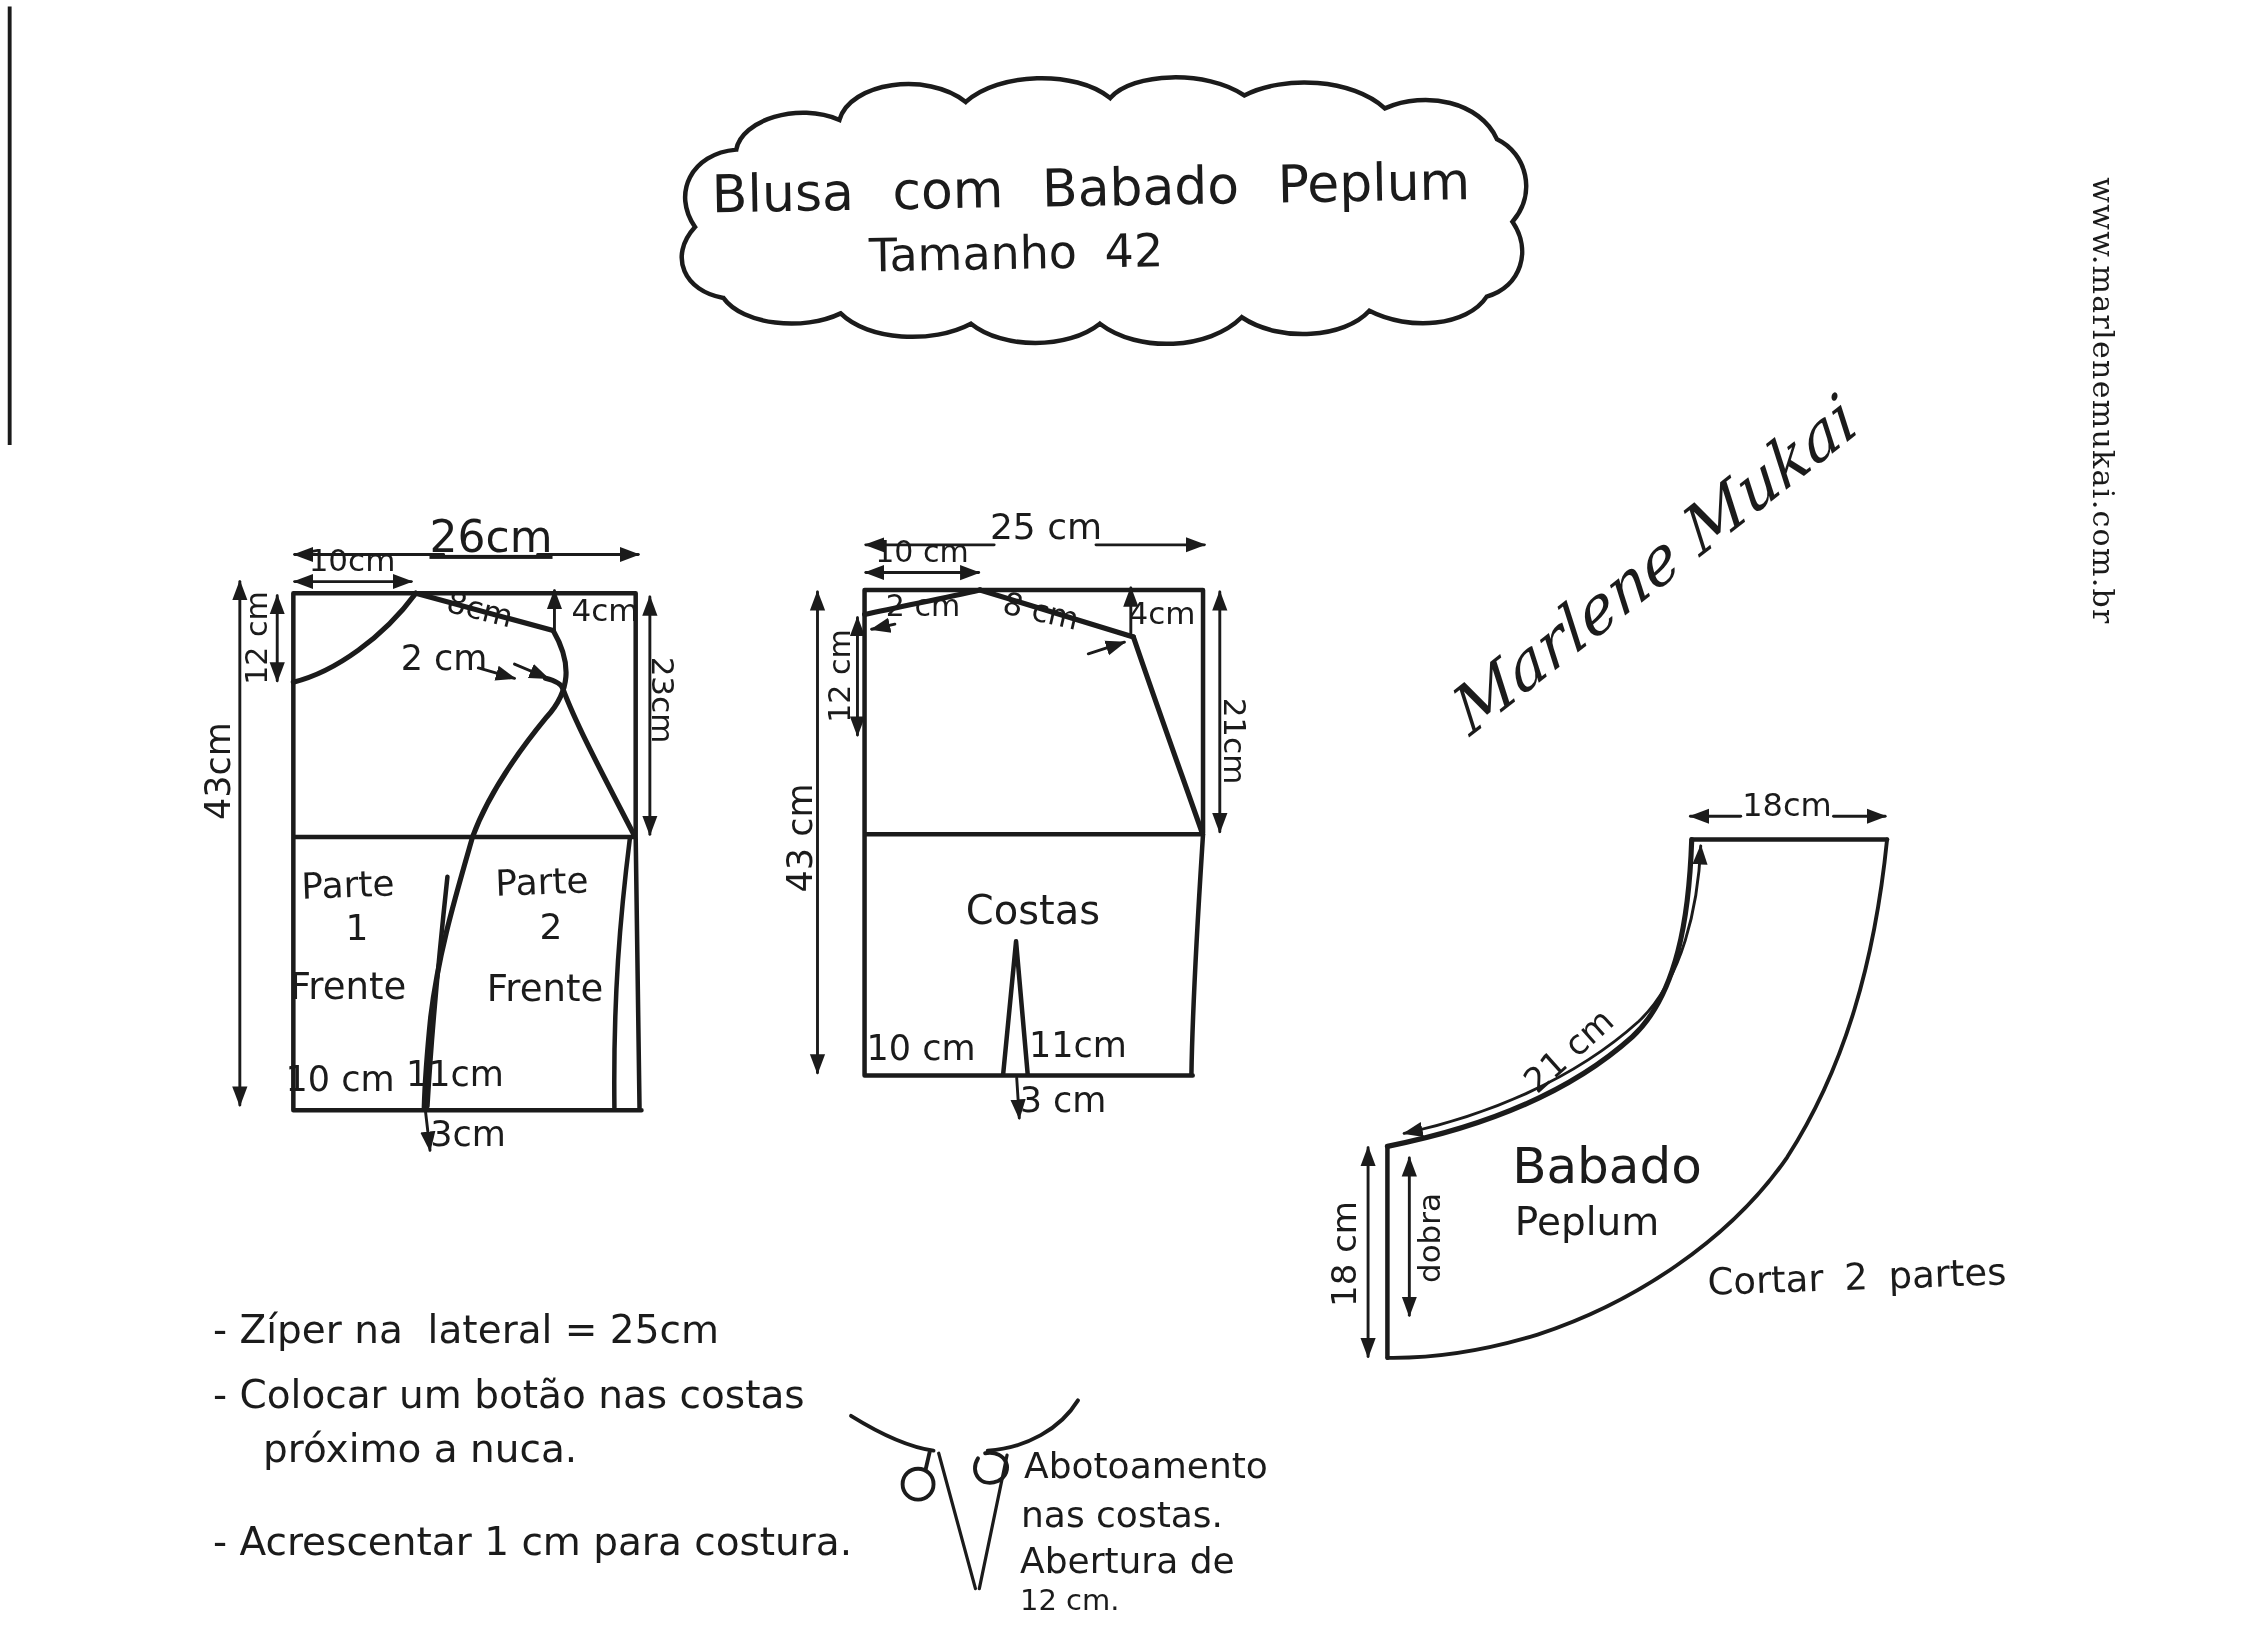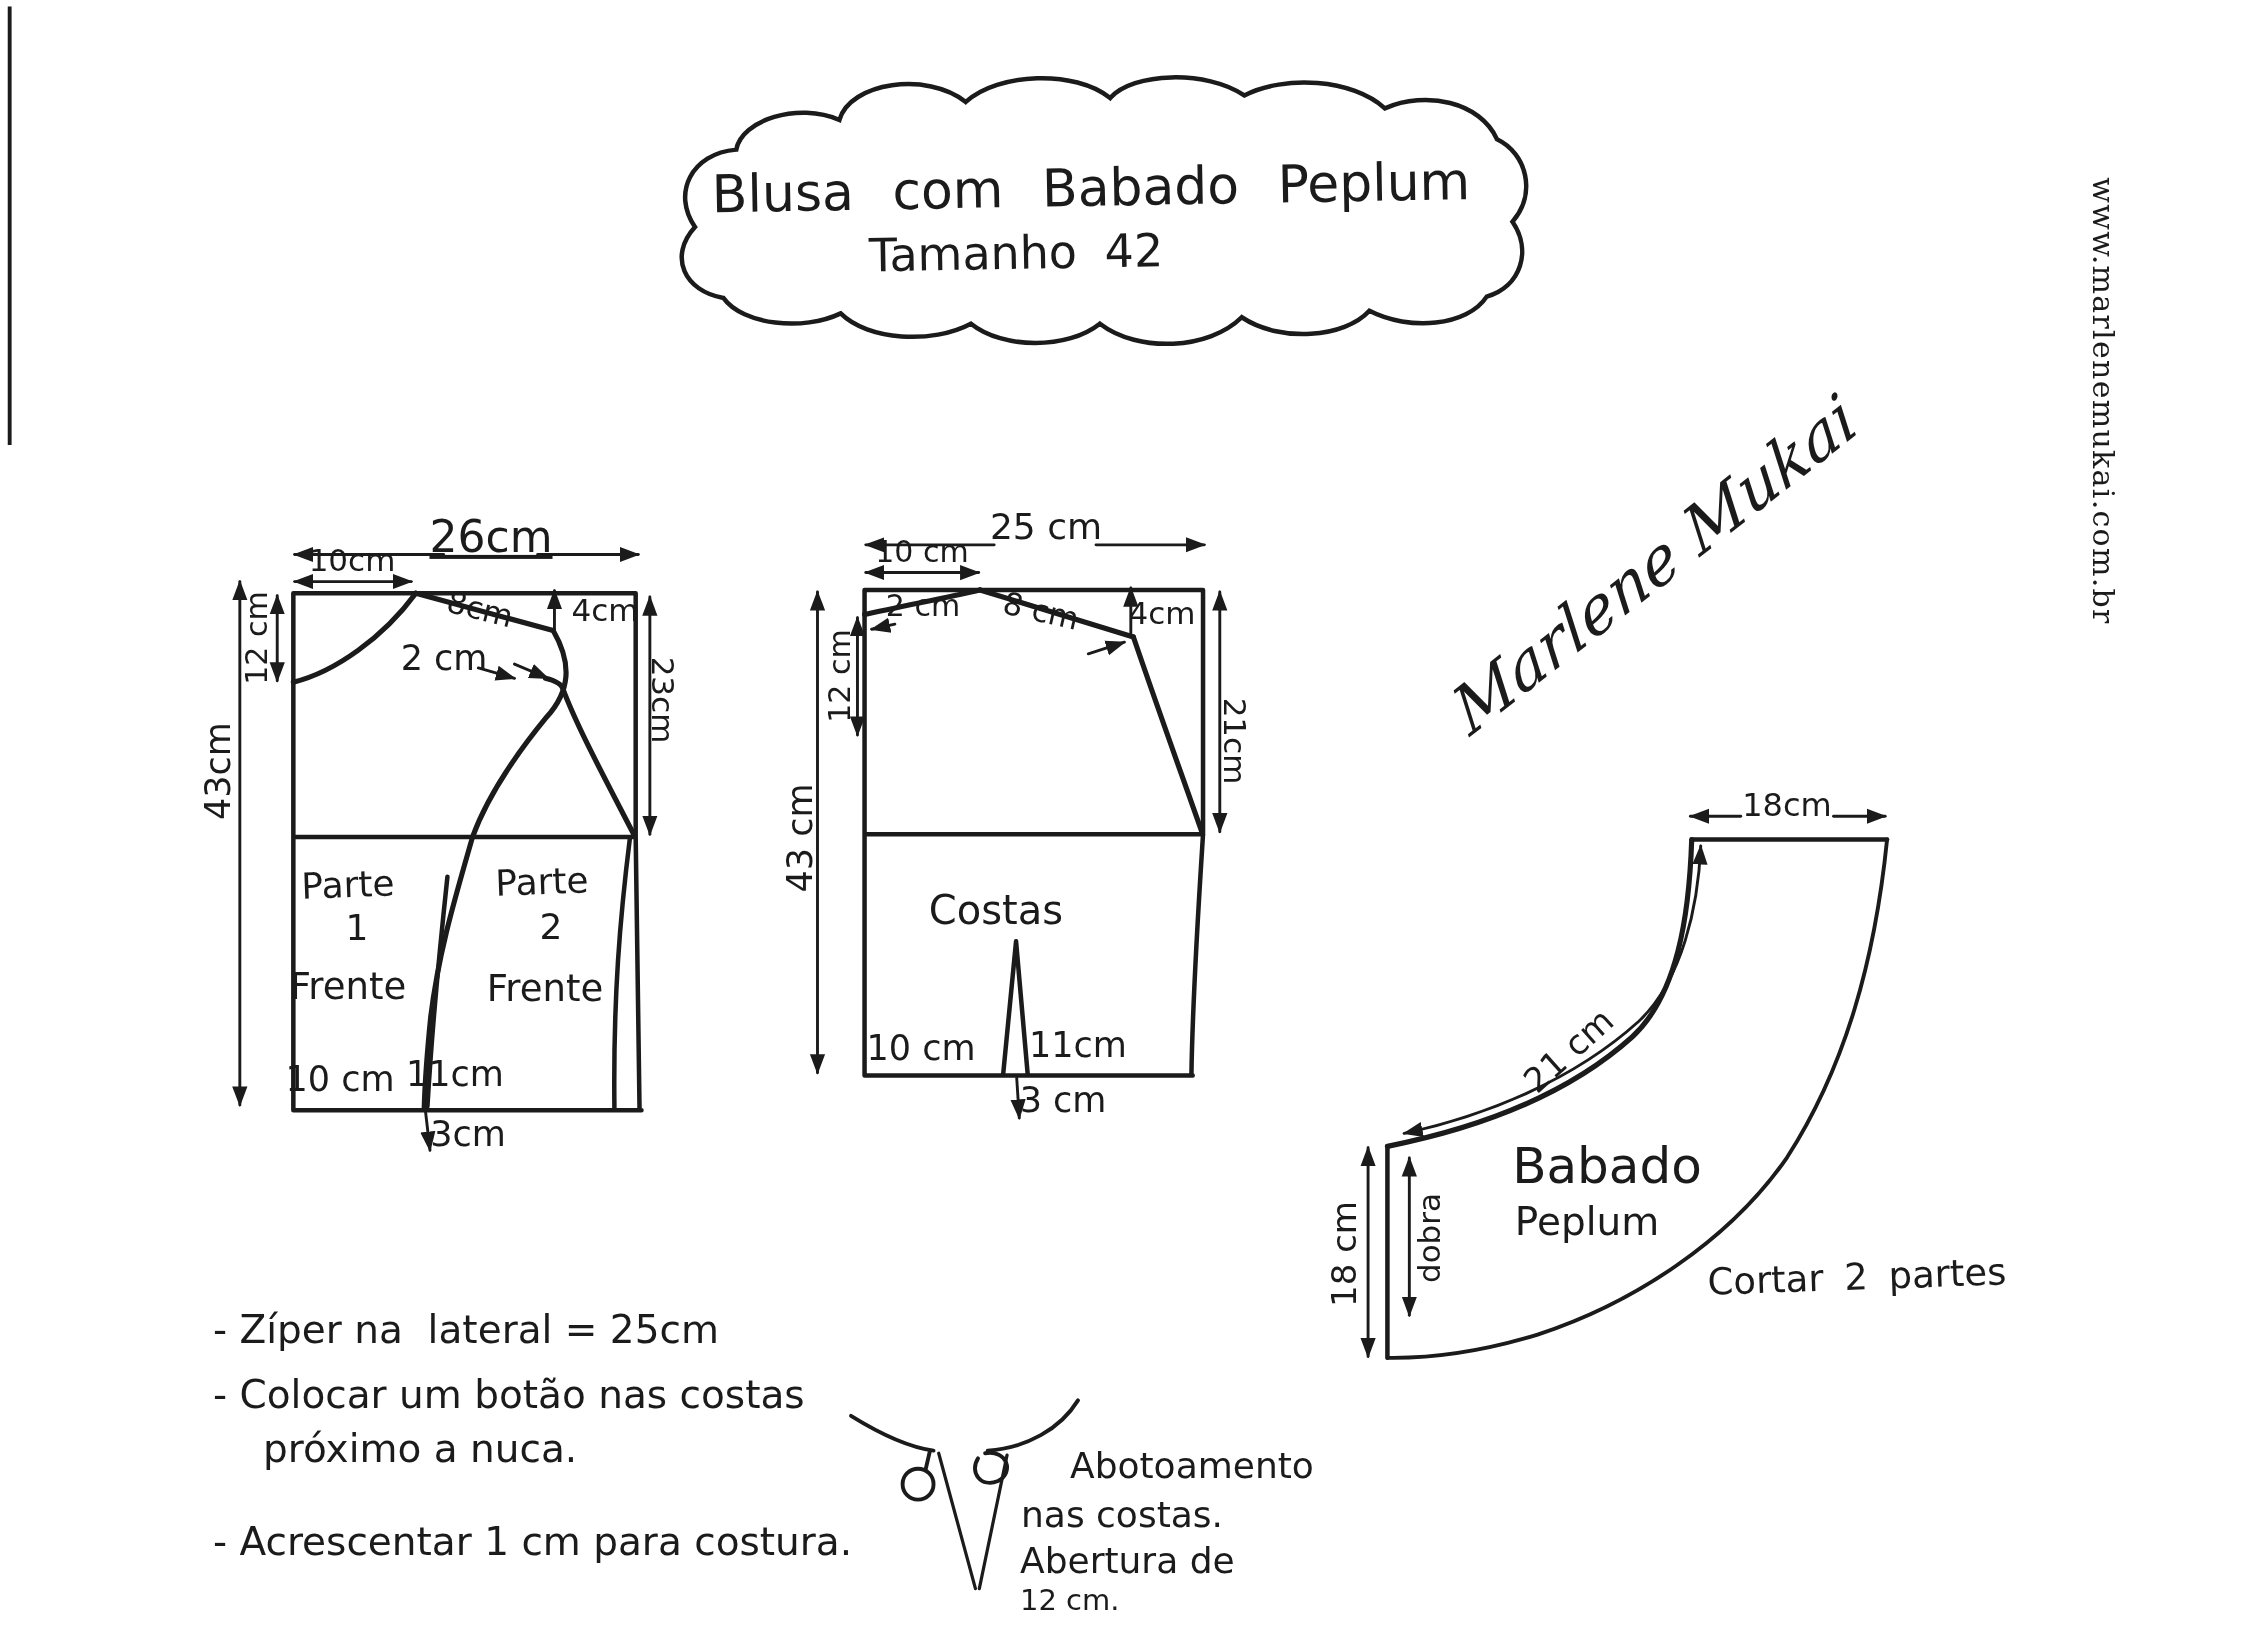--- a/index.html
+++ b/index.html
@@ -126,37 +126,37 @@
   <div class="lbl" style="left:468px;top:1134px;font-size:35px;transform:translate(-50%,-50%);">3cm</div>
 
   <div class="lbl" style="left:1046px;top:527px;font-size:36px;transform:translate(-50%,-50%);">25 cm</div>
   <div class="lbl" style="left:922px;top:552px;font-size:30px;transform:translate(-50%,-50%);">10 cm</div>
   <div class="lbl" style="left:923px;top:606px;font-size:30px;transform:translate(-50%,-50%);">2 cm</div>
   <div class="lbl" style="left:1041px;top:611px;font-size:31px;transform:translate(-50%,-50%) rotate(13deg);">8 cm</div>
   <div class="lbl" style="left:1162px;top:613px;font-size:31px;transform:translate(-50%,-50%);">4cm</div>
   <div class="lbl" style="left:840px;top:676px;font-size:30px;transform:translate(-50%,-50%) rotate(-90deg);">12 cm</div>
   <div class="lbl" style="left:1235px;top:741px;font-size:31px;transform:translate(-50%,-50%) rotate(90deg);">21cm</div>
   <div class="lbl" style="left:800px;top:838px;font-size:35px;transform:translate(-50%,-50%) rotate(-90deg);">43 cm</div>
-  <div class="lbl" style="left:996px;top:910px;font-size:40px;transform:translate(-50%,-50%);">Costas</div>
+  <div class="lbl" style="left:1033px;top:910px;font-size:40px;transform:translate(-50%,-50%);">Costas</div>
   <div class="lbl" style="left:921px;top:1048px;font-size:35px;transform:translate(-50%,-50%);">10 cm</div>
   <div class="lbl" style="left:1078px;top:1045px;font-size:35px;transform:translate(-50%,-50%);">11cm</div>
   <div class="lbl" style="left:1063px;top:1100px;font-size:35px;transform:translate(-50%,-50%);">3 cm</div>
 
   <div class="lbl" style="left:1787px;top:806px;font-size:32px;transform:translate(-50%,-50%);">18cm</div>
   <div class="lbl" style="left:1569px;top:1051px;font-size:34px;transform:translate(-50%,-50%) rotate(-42deg);">21 cm</div>
   <div class="lbl" style="left:1429px;top:1238px;font-size:31px;transform:translate(-50%,-50%) rotate(-90deg);">dobra</div>
   <div class="lbl" style="left:1345px;top:1254px;font-size:34px;transform:translate(-50%,-50%) rotate(-90deg);">18 cm</div>
   <div class="lbl" style="left:1607px;top:1166px;font-size:50px;transform:translate(-50%,-50%);">Babado</div>
   <div class="lbl" style="left:1587px;top:1222px;font-size:39px;transform:translate(-50%,-50%);">Peplum</div>
   <div class="lbl" style="left:1857px;top:1278px;font-size:37px;word-spacing:9px;transform:translate(-50%,-50%) rotate(-2deg);">Cortar 2 partes</div>
 
   <div class="lbl" style="left:213px;top:1295px;font-size:39px;margin-top:15px;">- Zíper na  lateral = 25cm</div>
   <div class="lbl" style="left:213px;top:1375px;font-size:39px;text-align:right;">- Colocar um botão nas costas</div>
   <div class="lbl" style="left:263px;top:1429px;font-size:39px;">próximo a nuca.</div>
   <div class="lbl" style="left:213px;top:1522px;font-size:39px;">- Acrescentar 1 cm para costura.</div>
 
-  <div class="lbl" style="left:1024px;top:1447px;font-size:36px;margin-left:46px;">Abotoamento</div>
+  <div class="lbl" style="left:1024px;top:1447px;font-size:36px;">Abotoamento</div>
   <div class="lbl" style="left:1021px;top:1496px;font-size:36px;">nas costas.</div>
   <div class="lbl" style="left:1020px;top:1542px;font-size:36px;">Abertura de</div>
   <div class="lbl" style="left:1020px;top:1585px;font-size:29px;">12 cm.</div>
 
 </div>
 
 
 </body></html>

